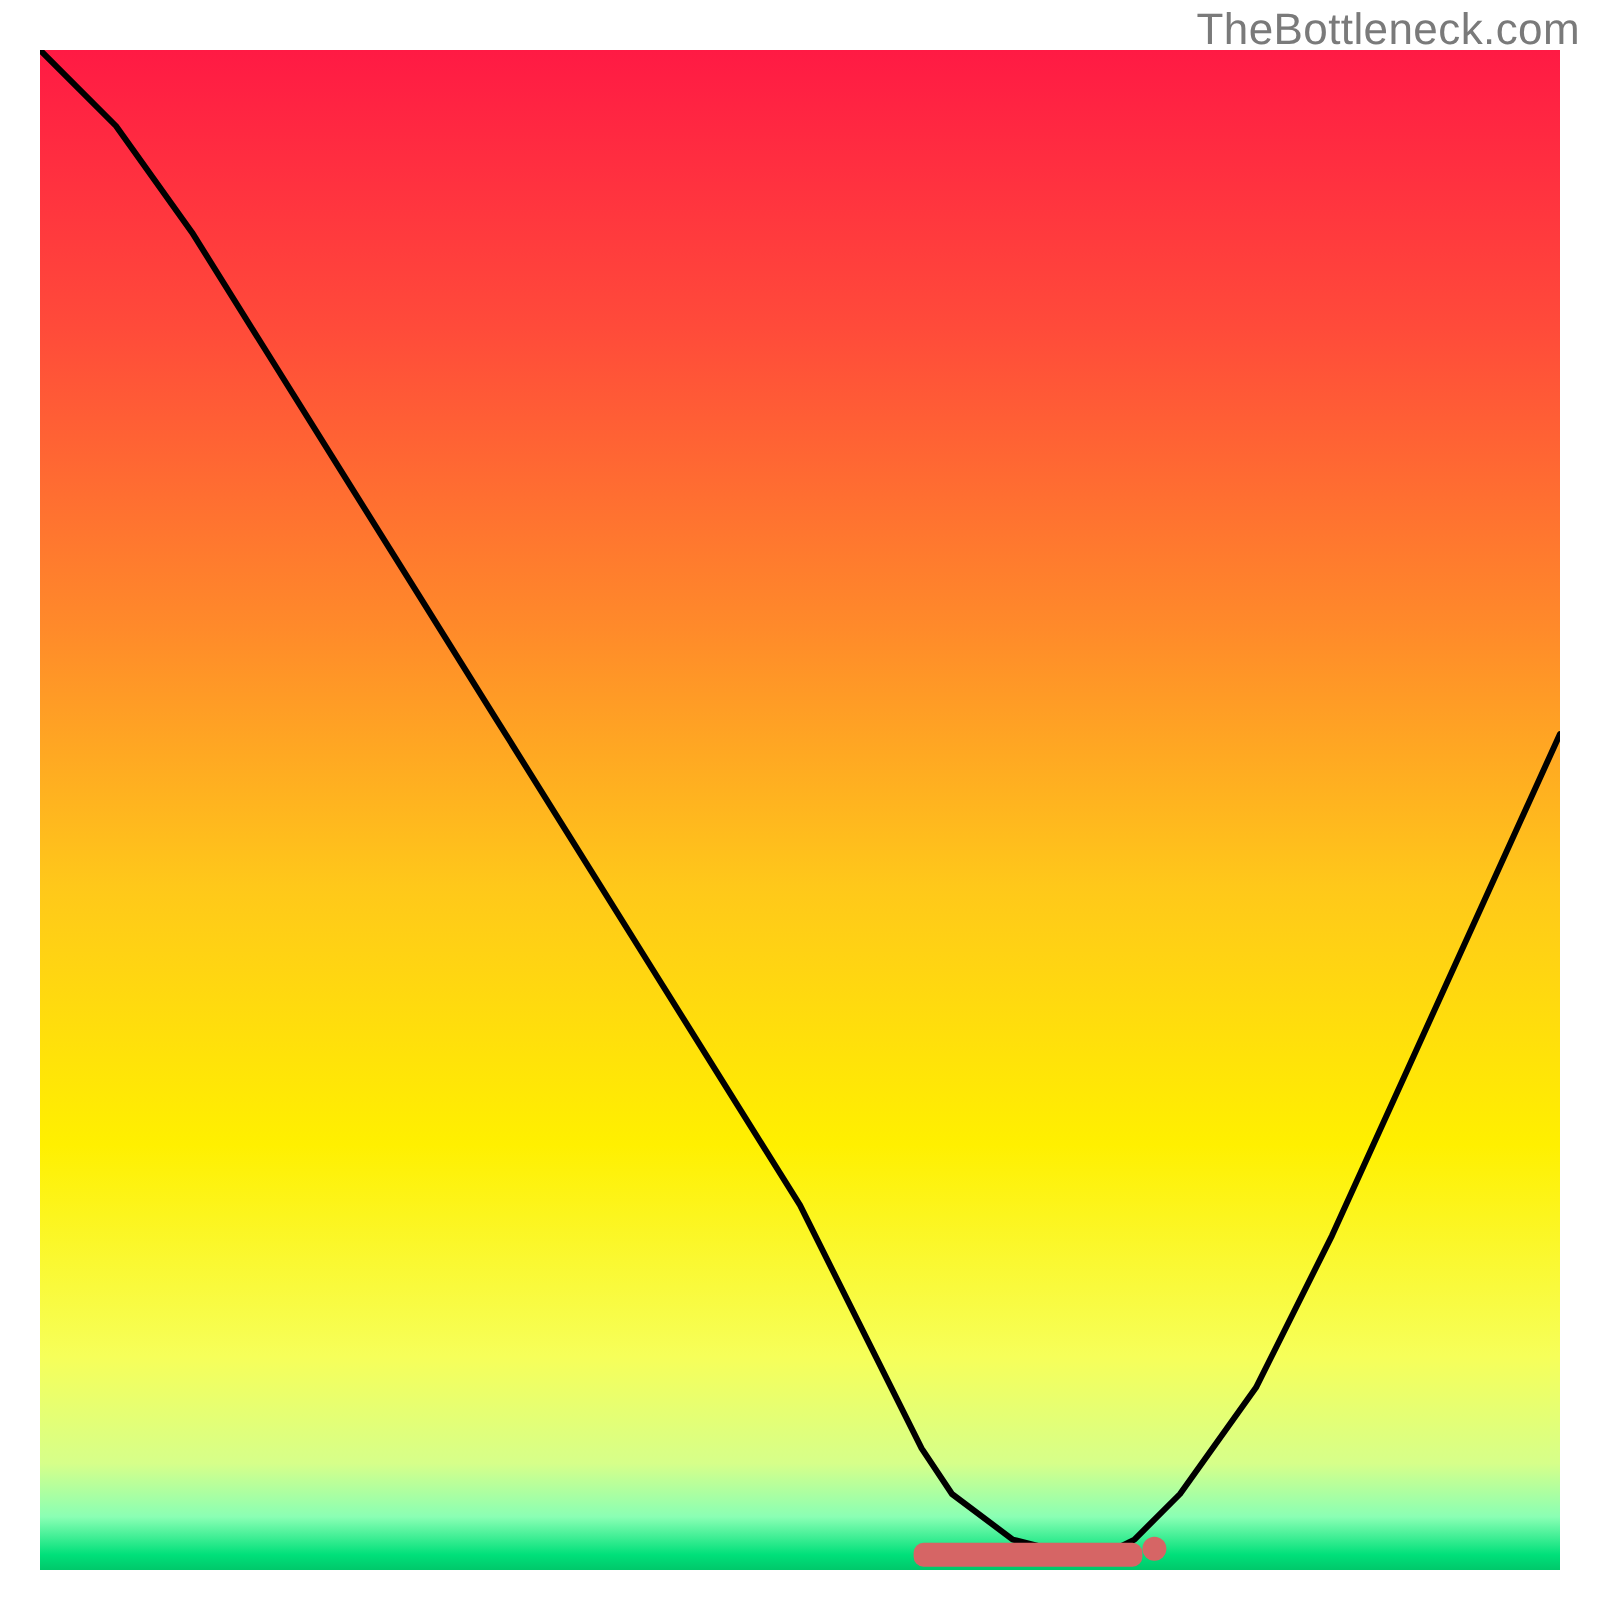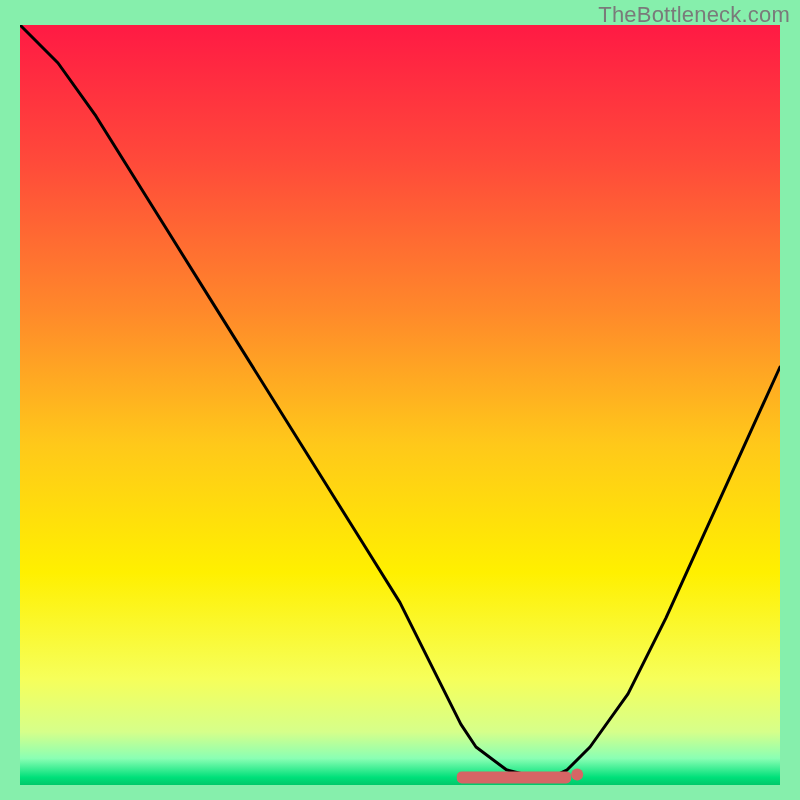--- a/index.html
+++ b/index.html
@@ -10,21 +10,21 @@
     background: #000;
     overflow: hidden;
     font-family: Arial, Helvetica, sans-serif;
   }
   .frame {
     position: absolute;
     left: 0;
     top: 0;
     width: 800px;
     height: 800px;
-    background: #86efac;
+    background: #ffffff;
   }
   .watermark {
     position: absolute;
     top: 2px;
     right: 10px;
     color: #7a7a7a;
     font-size: 22px;
     font-weight: 400;
     letter-spacing: 0.2px;
     user-select: none;

